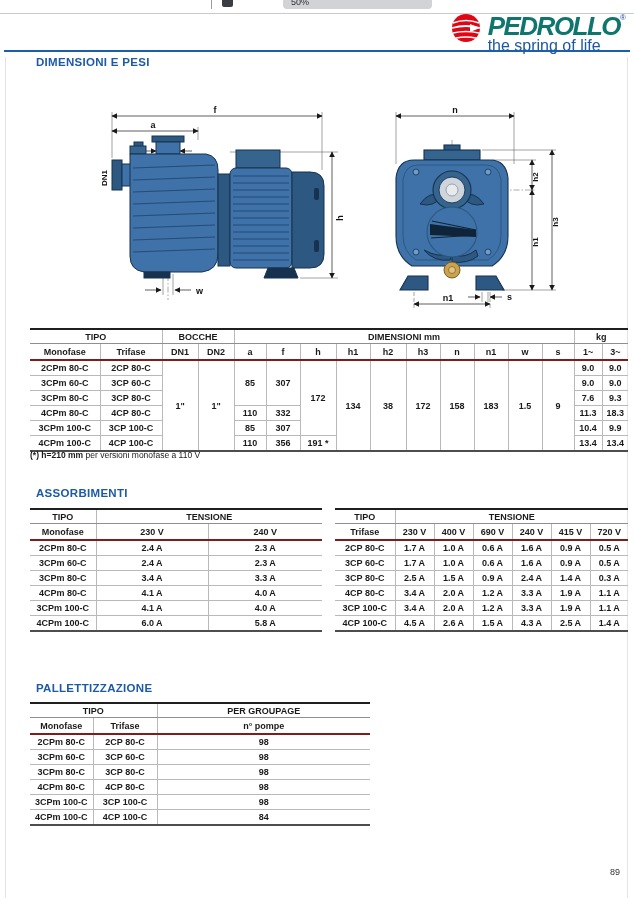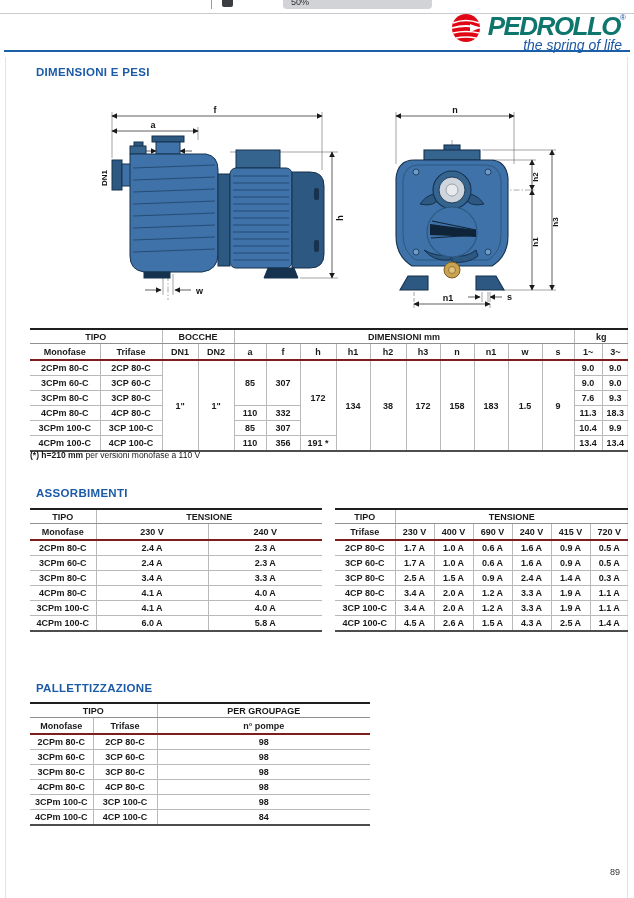--- a/index.html
+++ b/index.html
@@ -12,21 +12,21 @@
   .tb-divider{position:absolute;left:211px;top:0;width:1px;height:9px;background:#9a9aa0;}
   .tb-icon{position:absolute;left:222px;top:-4px;width:11px;height:11px;background:#3c3c43;border-radius:2px;}
   .zoombox{position:absolute;left:283px;top:-7px;width:149px;height:16px;background:#d2d3d7;border-radius:4px;
            font-size:9px;color:#2c2c30;line-height:19px;padding-left:8px;box-sizing:border-box;overflow:hidden;}
 
   
   .logo{position:absolute;top:13px;right:8px;width:180px;height:36px;}
   .logo-row{display:flex;align-items:flex-start;justify-content:flex-end;}
   .brand{font-style:italic;font-weight:bold;font-size:26px;letter-spacing:-1.5px;color:#0f766e;line-height:26px;}
   .reg{font-size:8px;vertical-align:top;color:#17479e;font-style:normal;}
-  .tagline{font-style:italic;font-size:14px;color:#1d57a5;text-align:right;margin-top:-2px;padding-right:4px;}
+  .tagline{font-size:16px;color:#1d57a5;text-align:left;margin-top:-2px;padding-right:4px;}
   .blue-rule{position:absolute;top:50px;left:4px;width:626px;height:2px;background:#1b5fa8;}
   .sheet-edge-l{position:absolute;top:57px;bottom:0;left:5px;width:1px;background:#e3e3e5;}
   .sheet-edge-r{position:absolute;top:57px;bottom:0;right:6px;width:1px;background:#e3e3e5;}
 
   .sec-title{position:absolute;color:#1c5aa6;font-weight:bold;font-size:11.5px;letter-spacing:.3px;}
 
   
   table.cat{border-collapse:collapse;table-layout:fixed;font-size:9px;color:#1a1a1a;
             border-top:2px solid #1f1f1f;border-bottom:2px solid #4d4d4d;}
   table.cat td{padding:0 1px;text-align:center;vertical-align:middle;height:14px;font-weight:bold;
@@ -72,21 +72,21 @@
       <span>
         <span class="brand">PEDROLLO</span><span class="reg">®</span>
         <div class="tagline">the spring of life</div>
       </span>
     </div>
   </div>
   <div class="blue-rule"></div>
   <div class="sheet-edge-l"></div>
   <div class="sheet-edge-r"></div>
 
-  <div class="sec-title" style="left:36px;top:66px;">DIMENSIONI E PESI</div>
+  <div class="sec-title" style="left:36px;top:56px;">DIMENSIONI E PESI</div>
 
   <div class="abs" style="left:100px;top:104px;">
     <svg width="260" height="212" viewBox="0 0 260 212">
       <defs>
         <marker id="ar" viewBox="0 0 10 10" refX="9" refY="5" markerWidth="6" markerHeight="6" orient="auto-start-reverse" markerUnits="userSpaceOnUse">
           <path d="M0,0L10,5L0,10z" fill="#1a1a1a"></path>
         </marker>
       </defs>
 
       <g stroke="#666" stroke-width="0.6">

